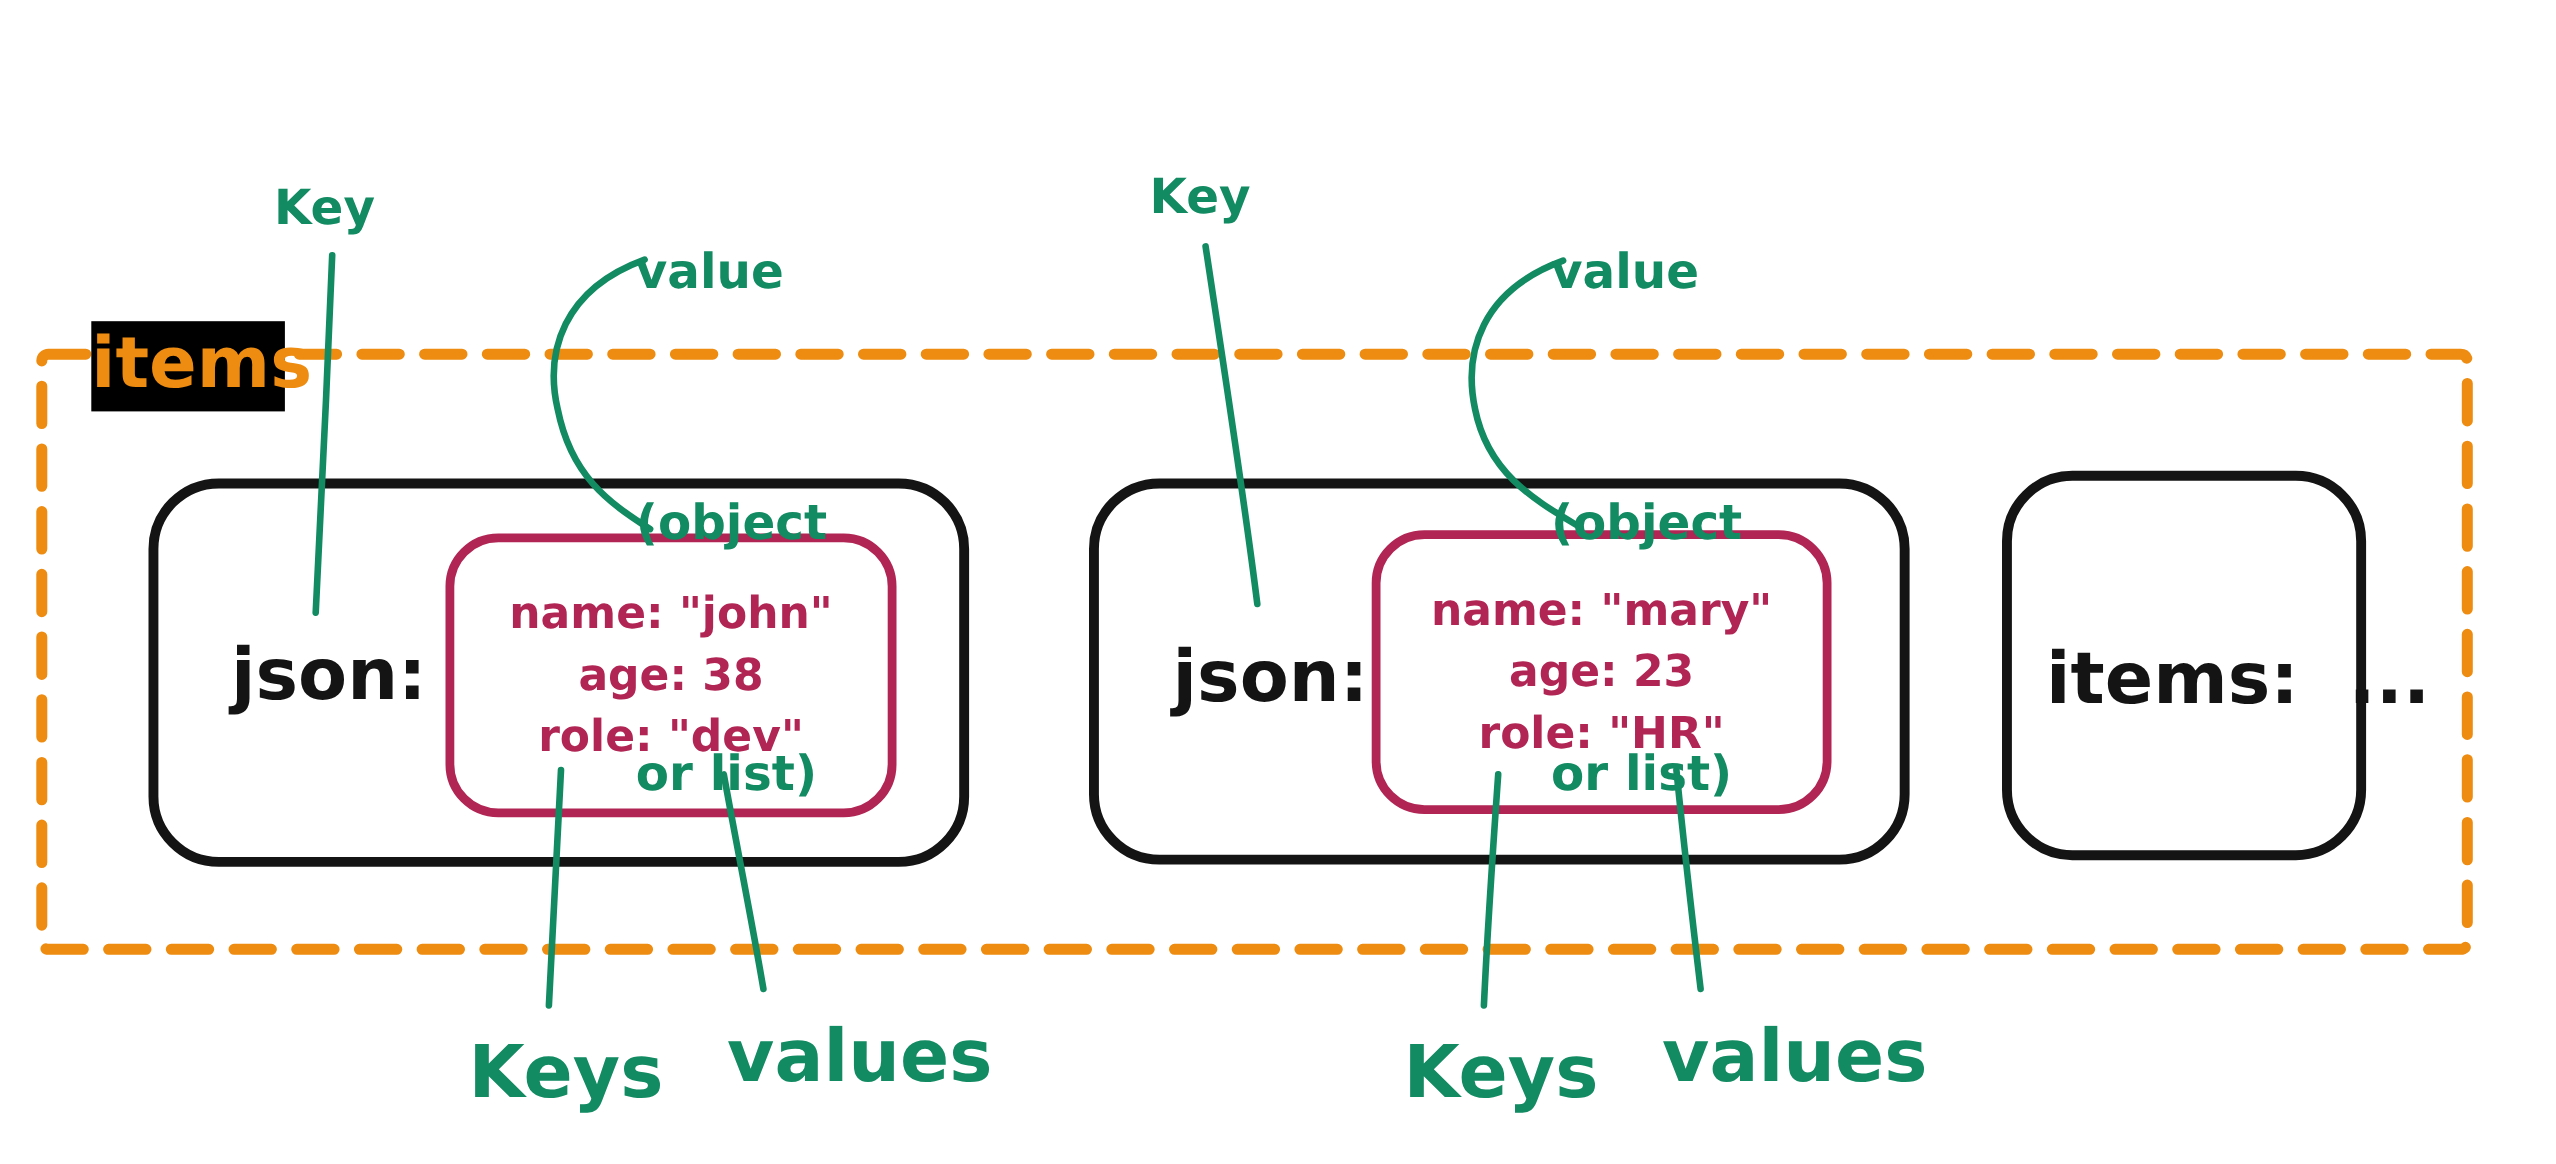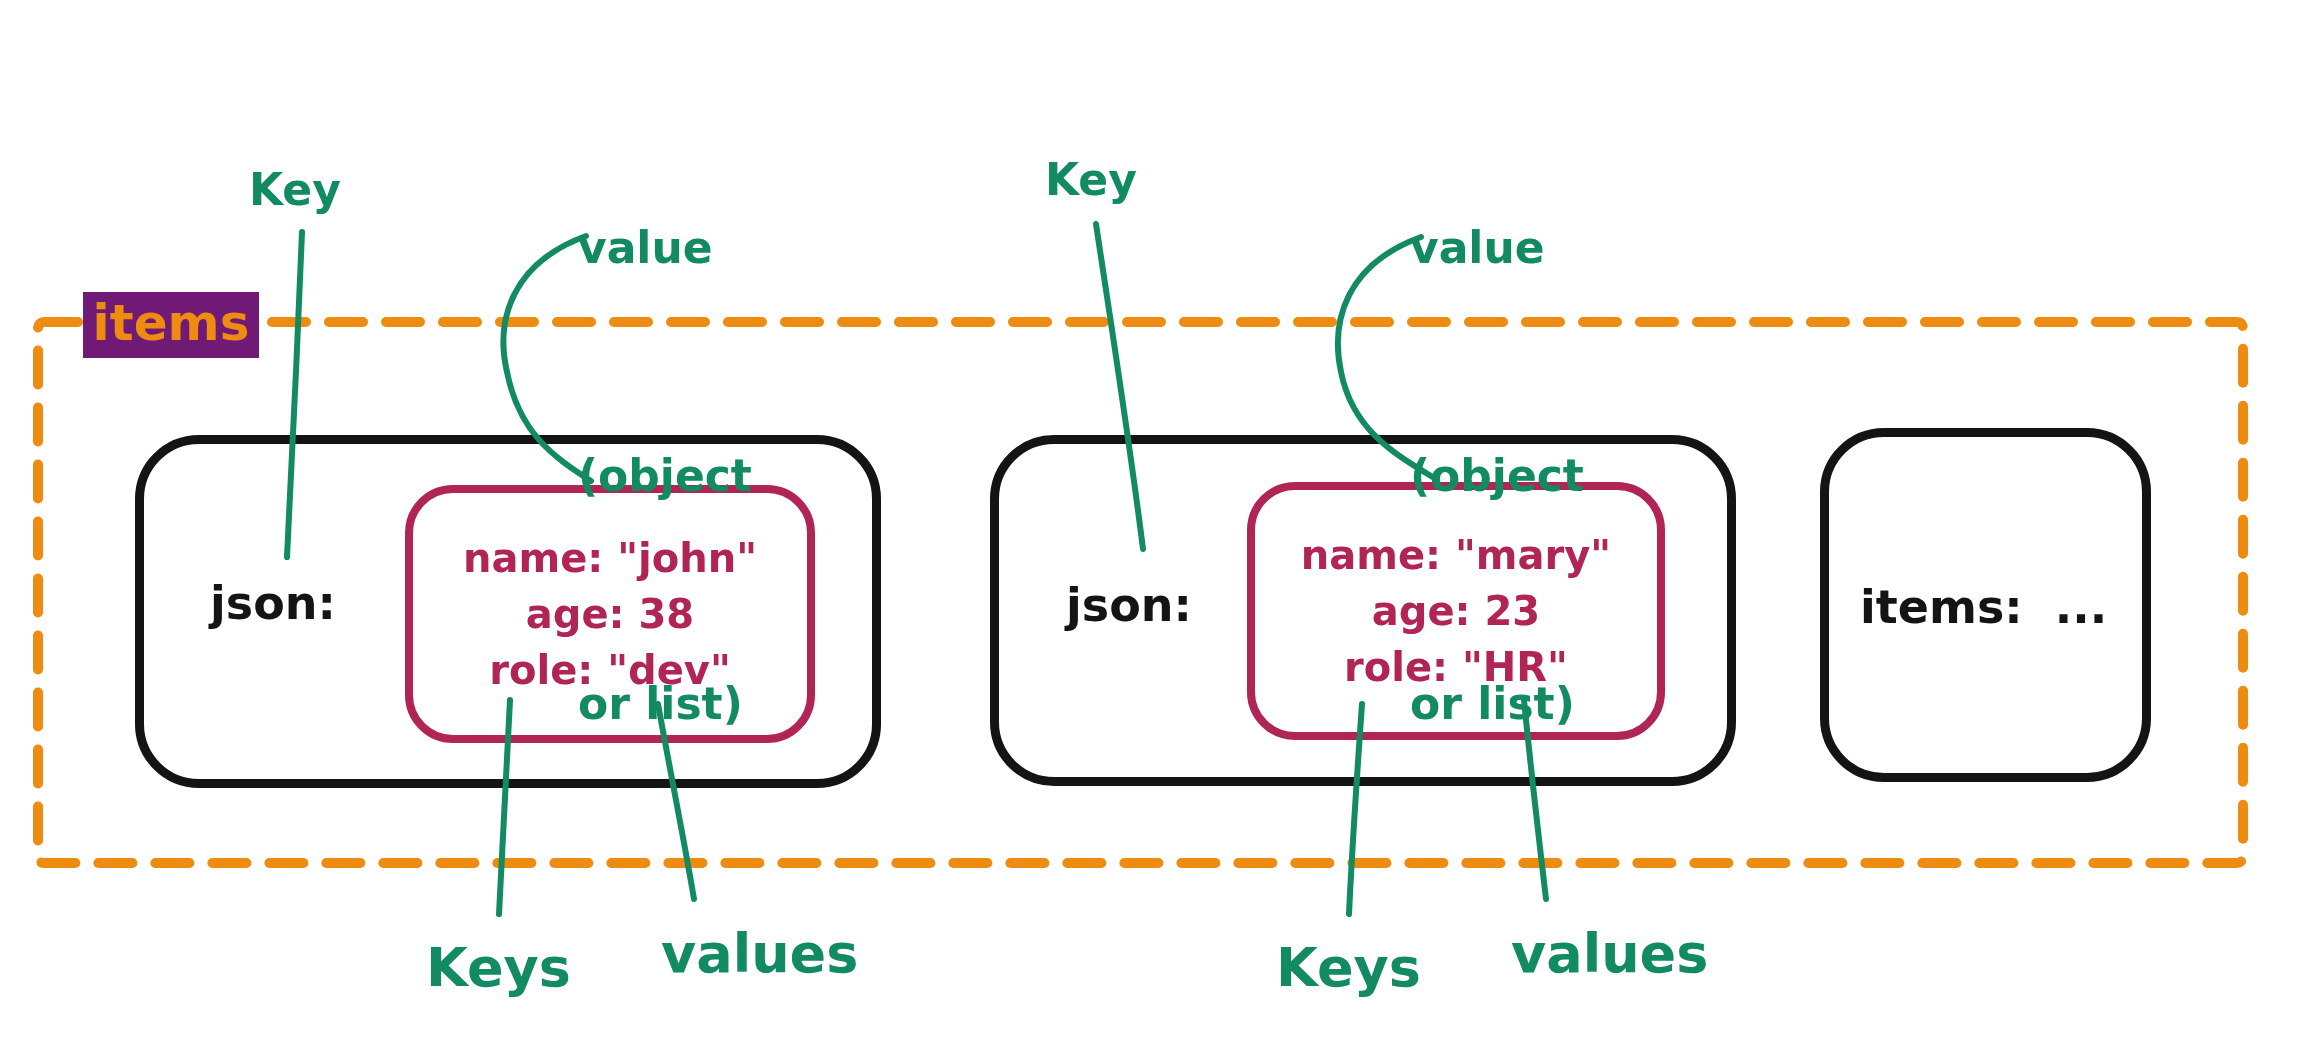--- a/index.html
+++ b/index.html
@@ -33,41 +33,41 @@
   .annotation { font-size: 44px; text-align: left; line-height: 76px; }
   .annotation-key { width: 120px; }
   .annotation-value { width: 260px; }
   .items-label {
     position: absolute;
     z-index: 4;
     left: 83px;
     top: 292px;
     width: 176px;
     text-align: center;
-    font-size: 50px;
+    font-size: 64px;
     font-weight: 700;
     color: #ed8c11;
-    background: #701a75;
+    background: #000000;
     padding: 2px 0 6px 0;
     white-space: pre;
   }
   .card {
     position: absolute;
     z-index: 1;
     box-sizing: border-box;
     border: 9px solid #141414;
     border-radius: 64px;
     background: #ffffff;
   }
   .card1 { left: 135px; top: 435px; width: 746px; height: 353px; }
   .card2 { left: 990px; top: 435px; width: 746px; height: 351px; }
   .card3 { left: 1820px; top: 428px; width: 331px; height: 354px; }
   .json-key {
     position: absolute;
-    font-size: 46px;
+    font-size: 65px;
     font-weight: 700;
     color: #141414;
     white-space: pre;
   }
   .card1 .json-key { left: 66px; top: 132px; }
   .card2 .json-key { left: 67px; top: 134px; }
   .card3 .json-key { left: 31px; top: 143px; }
   .obj-box {
     position: absolute;
     box-sizing: border-box;
@@ -82,21 +82,21 @@
   .card1 .obj-box { left: 261px; top: 41px; width: 410px; height: 258px; }
   .card2 .obj-box { left: 248px; top: 38px; width: 418px; height: 258px; }
   .obj-line {
     font-size: 40px;
     font-weight: 700;
     line-height: 56px;
     color: #b02553;
     text-align: center;
     white-space: pre;
   }
-  .bottom-label { font-size: 54px; text-align: right; }
+  .bottom-label { font-size: 66px; text-align: right; }
   .keys-left   { left: 426px;  top: 936px; width: 140px; }
   .values-left { left: 661px;  top: 922px; width: 180px; }
   .keys-right  { left: 1276px; top: 936px; width: 140px; }
   .values-right{ left: 1511px; top: 922px; width: 180px; }
   .key-left    { left: 249px;  top: 152px; }
   .key-right   { left: 1045px; top: 142px; }
   .value-left  { left: 578px;  top: 58px; }
   .value-right { left: 1410px; top: 58px; }
 </style>
 </head>

